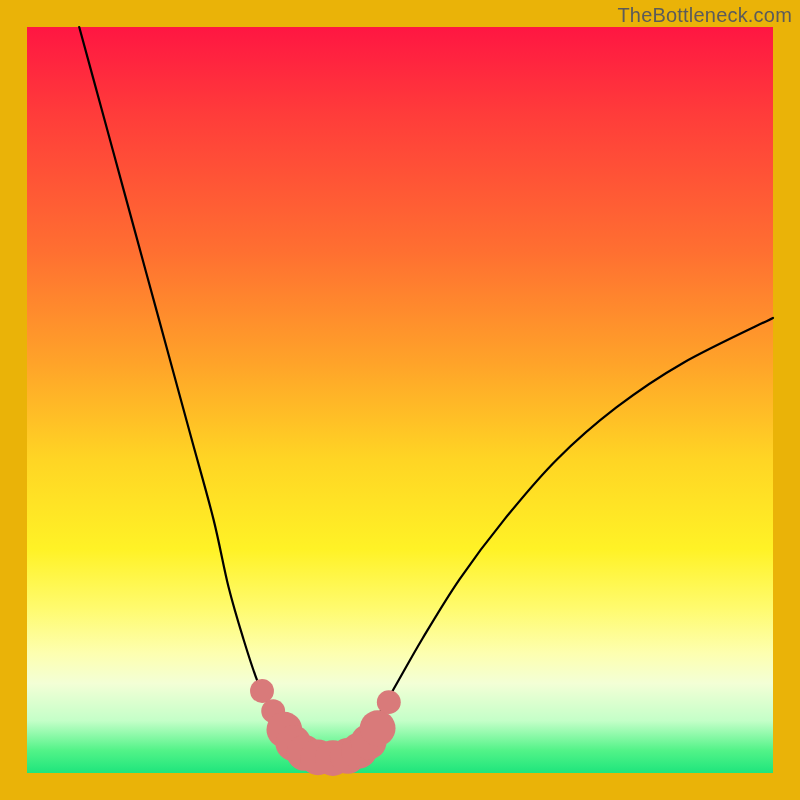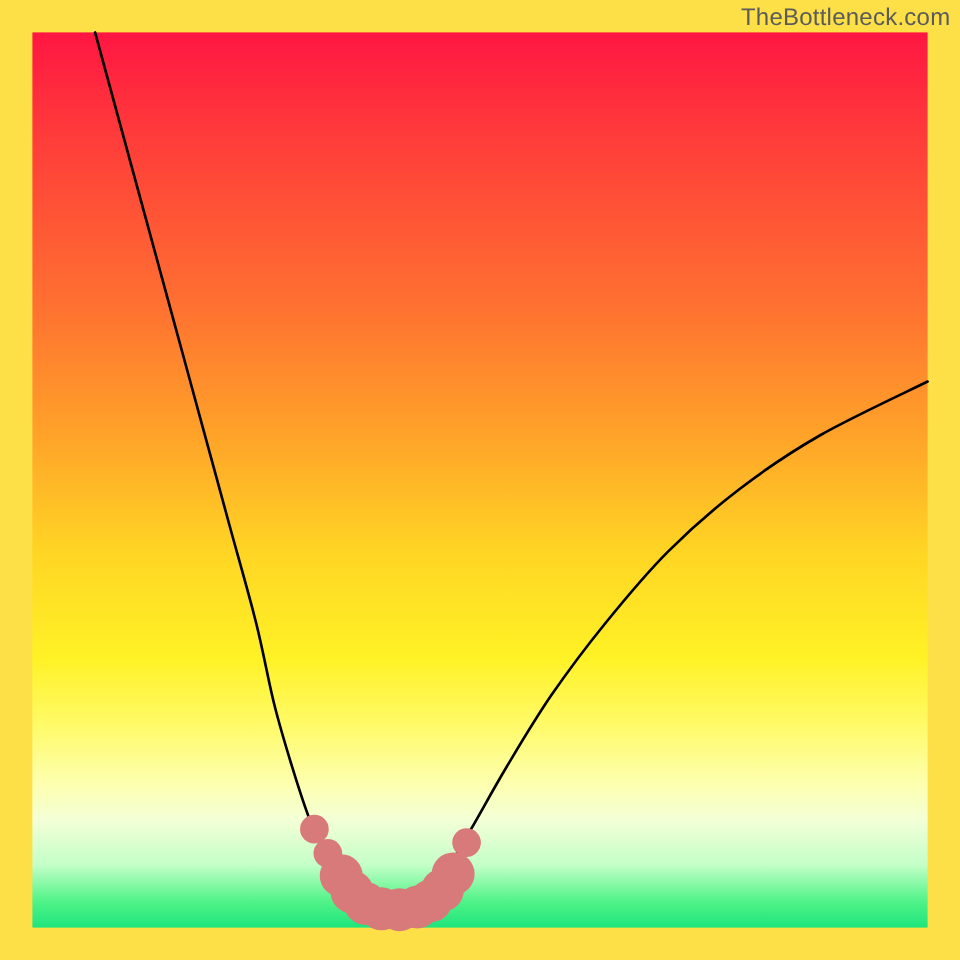--- a/index.html
+++ b/index.html
@@ -8,21 +8,21 @@
     width: 800px;
     height: 800px;
     background: #000;
     font-family: Arial, Helvetica, sans-serif;
     overflow: hidden;
   }
   .frame {
     position: absolute;
     left: 0; top: 0;
     width: 800px; height: 800px;
-    background: #fde047;
+    background: #eab308;
   }
   .plot-area {
     position: absolute;
     left: 27px;
     top: 27px;
     width: 746px;
     height: 746px;
     background: linear-gradient(
       to bottom,
       #ff1642 0%,

